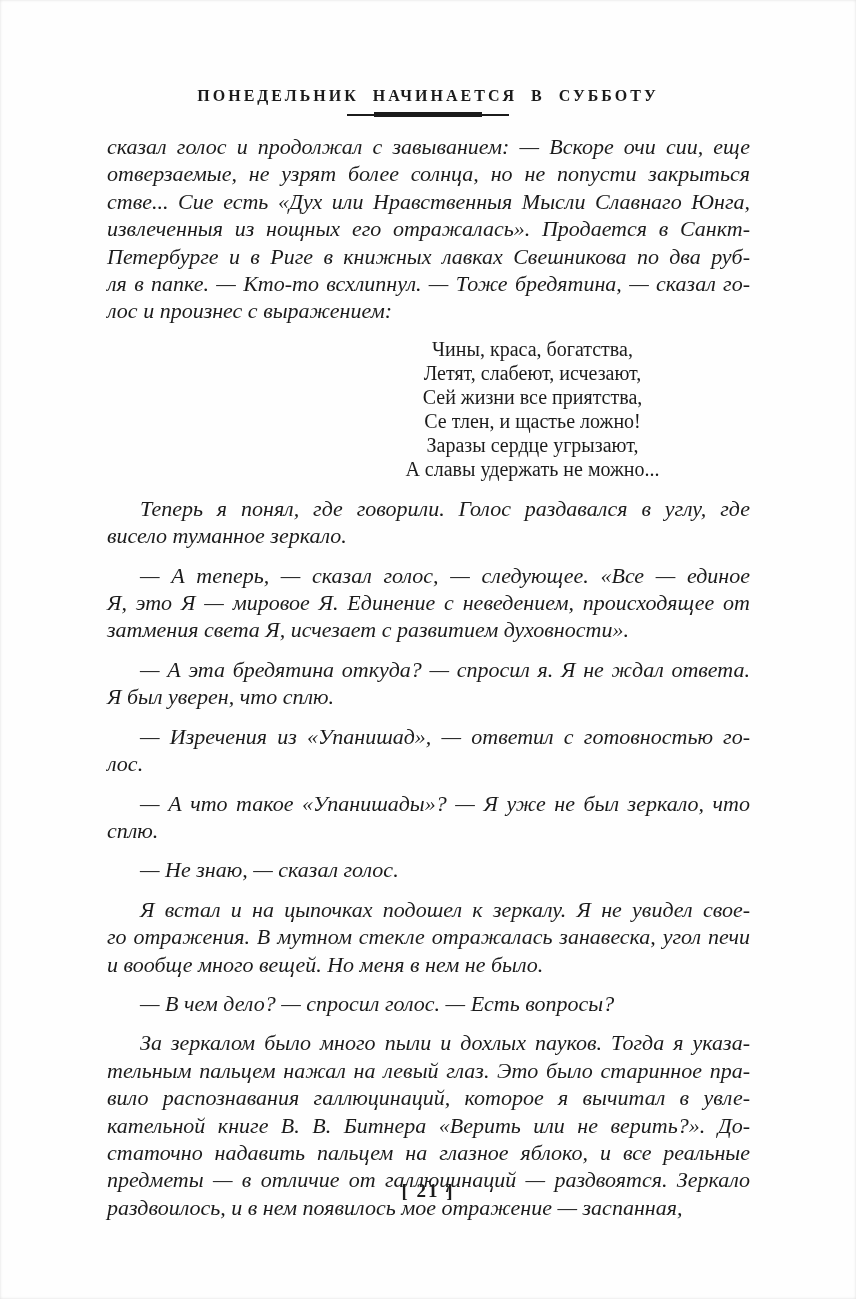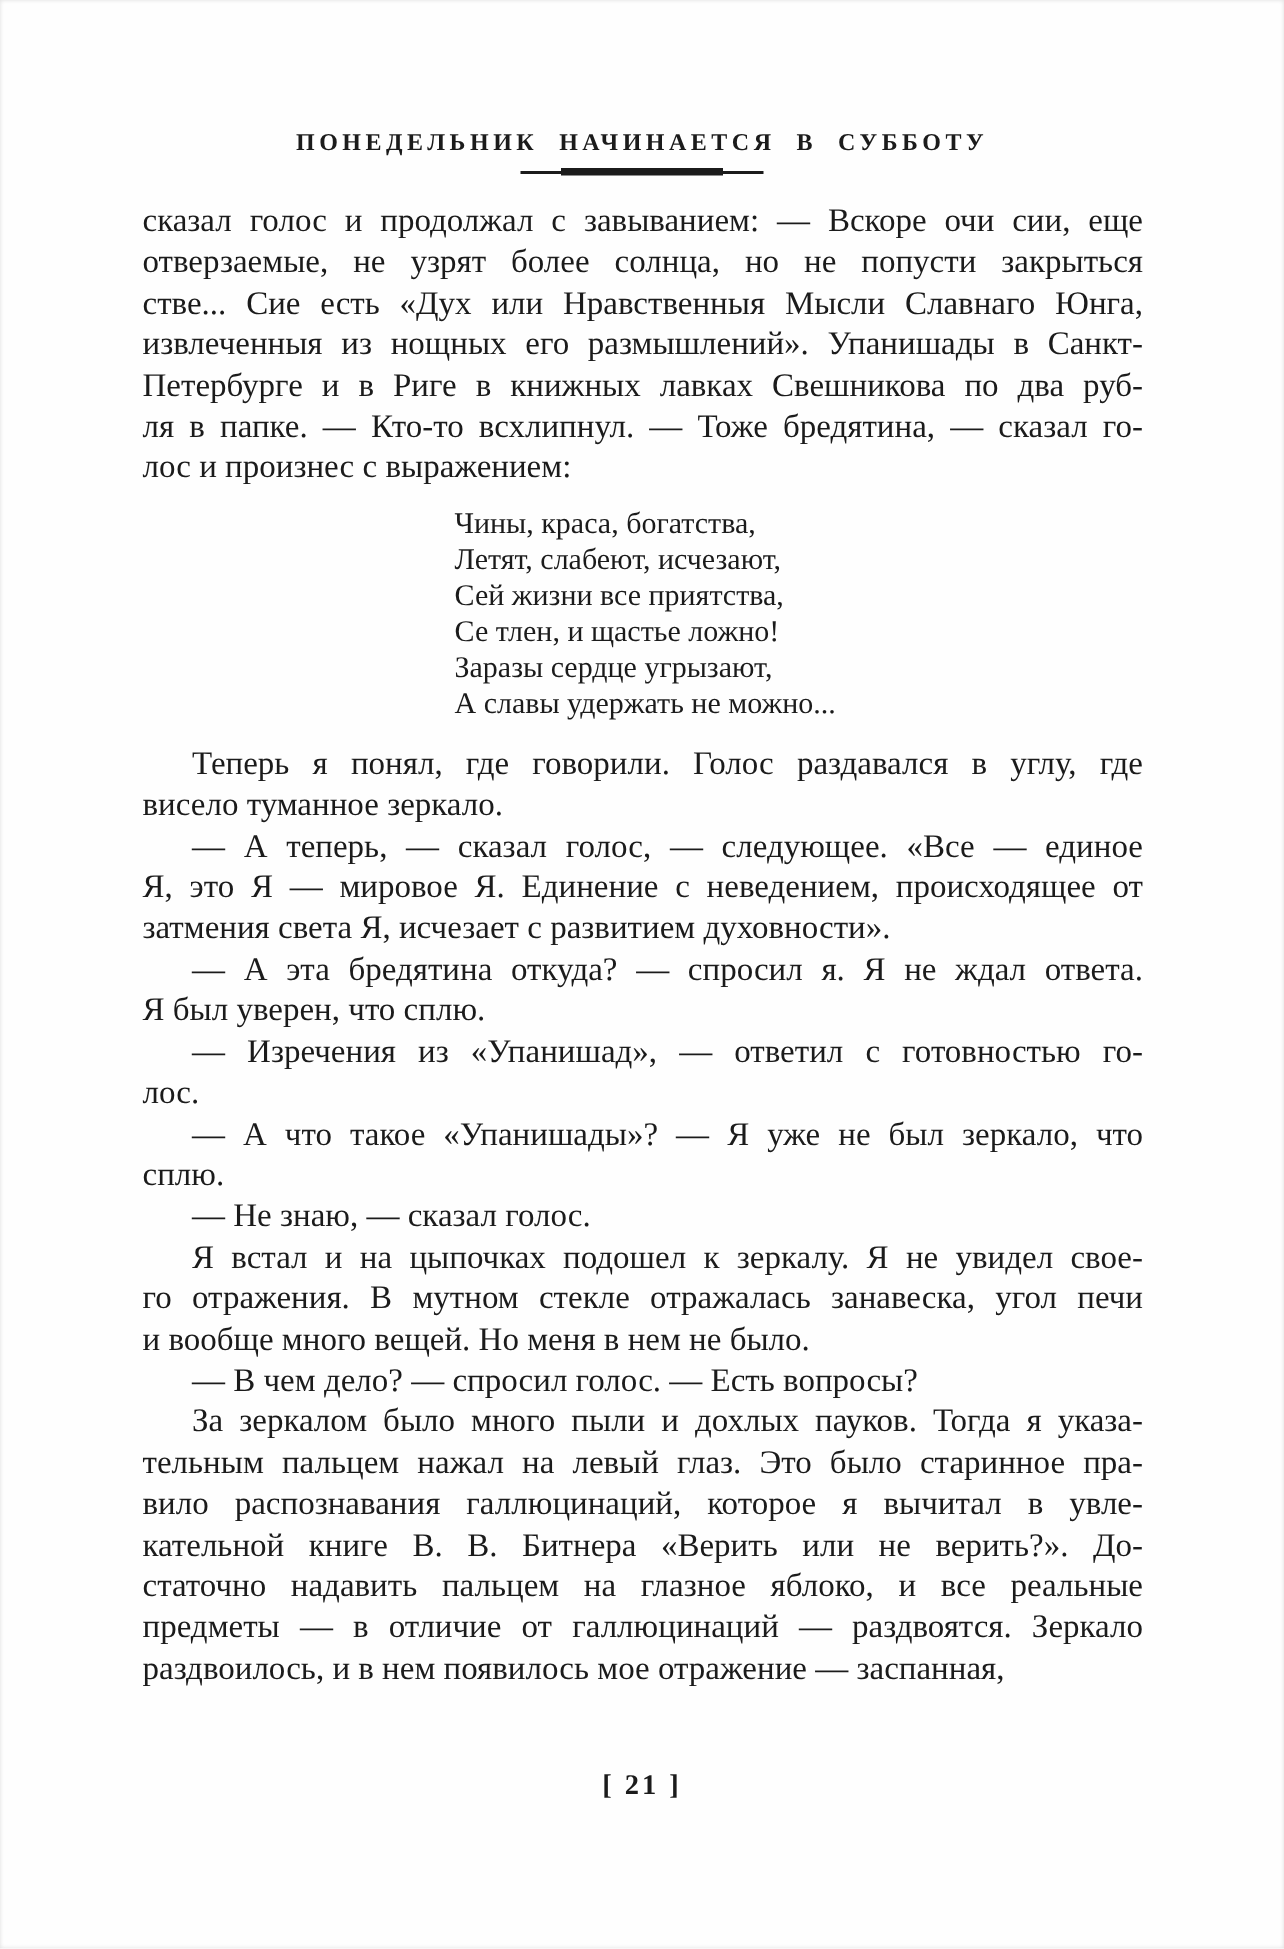--- a/index.html
+++ b/index.html
@@ -36,28 +36,29 @@
   }
   .rule .rule-thick {
     position: absolute; top: 0; left: 27px;
     width: 108px; height: 5px; background: #1b1b1b;
   }
   .text-body {
     margin: 15px 94px 0 95px;
     font-size: 22px;
     line-height: 27.4px;
   }
-  .para { margin: 0; }
+  .para { margin: 12px; font-style: italic; }
   .para.indent .line:first-child { text-indent: 33px; }
   .line { display: block; }
   .line.just { text-align: justify; text-align-last: justify; }
   .poem {
     margin: 12px 0 14px 208px;
     font-size: 20px;
     line-height: 24px;
+    text-align: center;
   }
   .page-number {
     position: absolute;
     top: 1180px;
     left: 0;
     width: 100%;
     text-align: center;
     font-weight: bold;
     font-size: 19px;
     letter-spacing: 2px;
@@ -73,21 +74,21 @@
   <div class="rule">
     <div class="rule-thin"></div>
     <div class="rule-thick"></div>
   </div>
 
   <div class="text-body">
       <div class="para">
         <div class="line just">сказал голос и продолжал с завыванием: — Вскоре очи сии, еще</div>
         <div class="line just">отверзаемые, не узрят более солнца, но не попусти закрыться</div>
         <div class="line just">стве... Сие есть «Дух или Нравственныя Мысли Славнаго Юнга,</div>
-        <div class="line just">извлеченныя из нощных его размышлений». Упанишады в Санкт-</div>
+        <div class="line just">извлеченныя из нощных его отражалась». Продается в Санкт-</div>
         <div class="line just">Петербурге и в Риге в книжных лавках Свешникова по два руб-</div>
         <div class="line just">ля в папке. — Кто-то всхлипнул. — Тоже бредятина, — сказал го-</div>
         <div class="line">лос и произнес с выражением:</div>
       </div>
       <div class="poem">
         <div class="line">Чины, краса, богатства,</div>
         <div class="line">Летят, слабеют, исчезают,</div>
         <div class="line">Сей жизни все приятства,</div>
         <div class="line">Се тлен, и щастье ложно!</div>
         <div class="line">Заразы сердце угрызают,</div>

